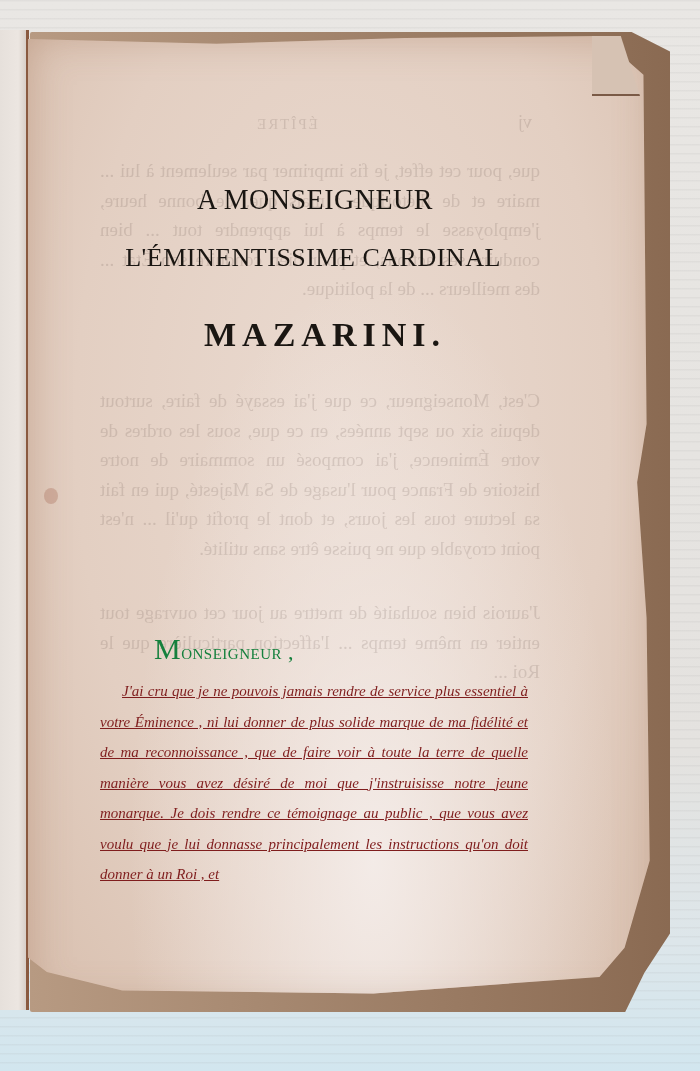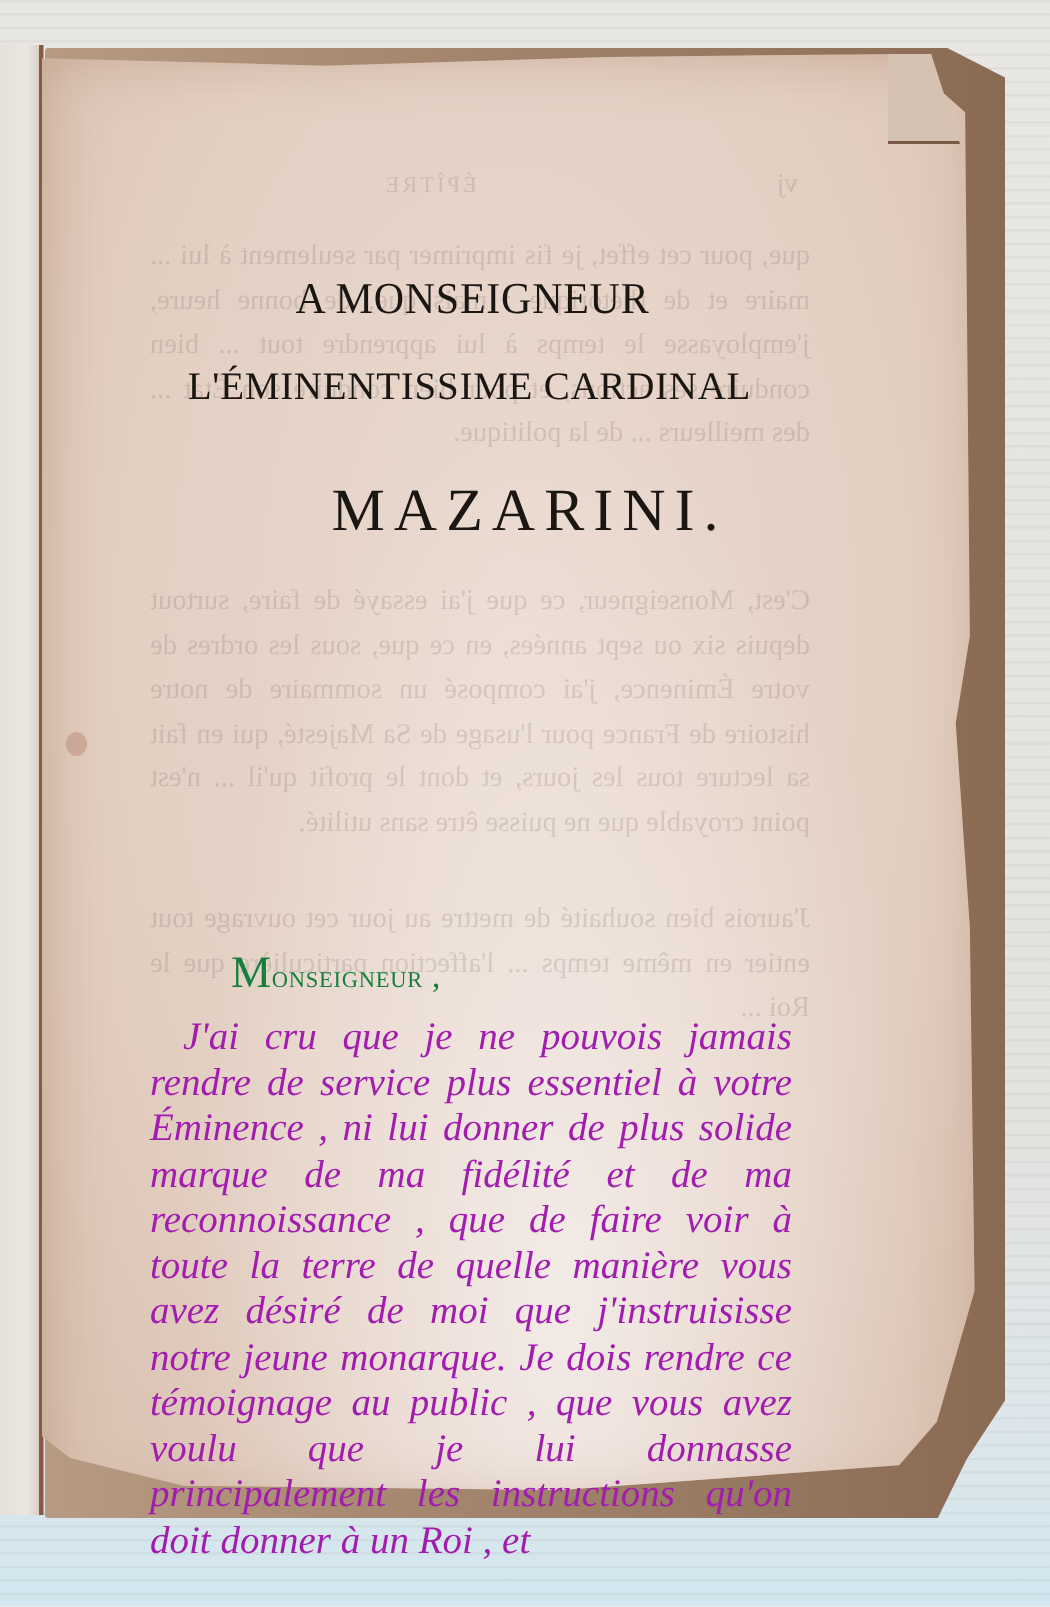--- a/index.html
+++ b/index.html
@@ -39,30 +39,30 @@
     transform: scaleX(-1); white-space: nowrap; font-family: "Liberation Serif", serif;
   }
   .ghost-header { left: 255px; top: 116px; font-size: 15px; letter-spacing: 2px; }
   .ghost-folio { left: 518px; top: 112px; font-size: 18px; }
   .ghost-body { left: 100px; width: 440px; line-height: 29.5px; text-align: justify; }
   .t1 {
     position: absolute; left: 0; width: 590px; text-align: center; color: #1a1612;
   }
   .title-a { top: 184px; font-size: 28px; left: 0px; padding-left: 20px; letter-spacing: 0.5px; transform: scaleY(1.05); }
   .title-b { top: 243px; font-size: 26px; left: 0px; padding-left: 18px; letter-spacing: 0.5px; }
-  .title-c { top: 316px; font-size: 40px; font-weight: normal; letter-spacing: 6px; padding-left: 30px; margin-left: 28px; }
+  .title-c { top: 316px; font-size: 34px; font-weight: bold; letter-spacing: 6px; padding-left: 30px; }
   .salutation {
     position: absolute; left: 154px; top: 632px; font-size: 22px; color: #15803d;
     font-variant: small-caps; letter-spacing: 0.5px;
   }
   .salutation .big { font-size: 30px; }
   .body-text {
     position: absolute; left: 100px; top: 676px; width: 428px;
-    font-style: italic; font-size: 26px; line-height: 30.5px; color: #a21caf;
-    text-align: justify; text-indent: 22px;
+    font-style: italic; font-size: 15px; line-height: 30.5px; color: #7f1d1d;
+    text-align: justify; text-indent: 22px; text-decoration: underline;
   }
   .stain { position: absolute; border-radius: 50%; background: rgba(170,110,90,0.35); }
 </style>
 </head>
 <body>
 
 <div></div>
 <div class="left-page"></div>
 <div class="page-stack"></div>
 <div class="page"></div>

